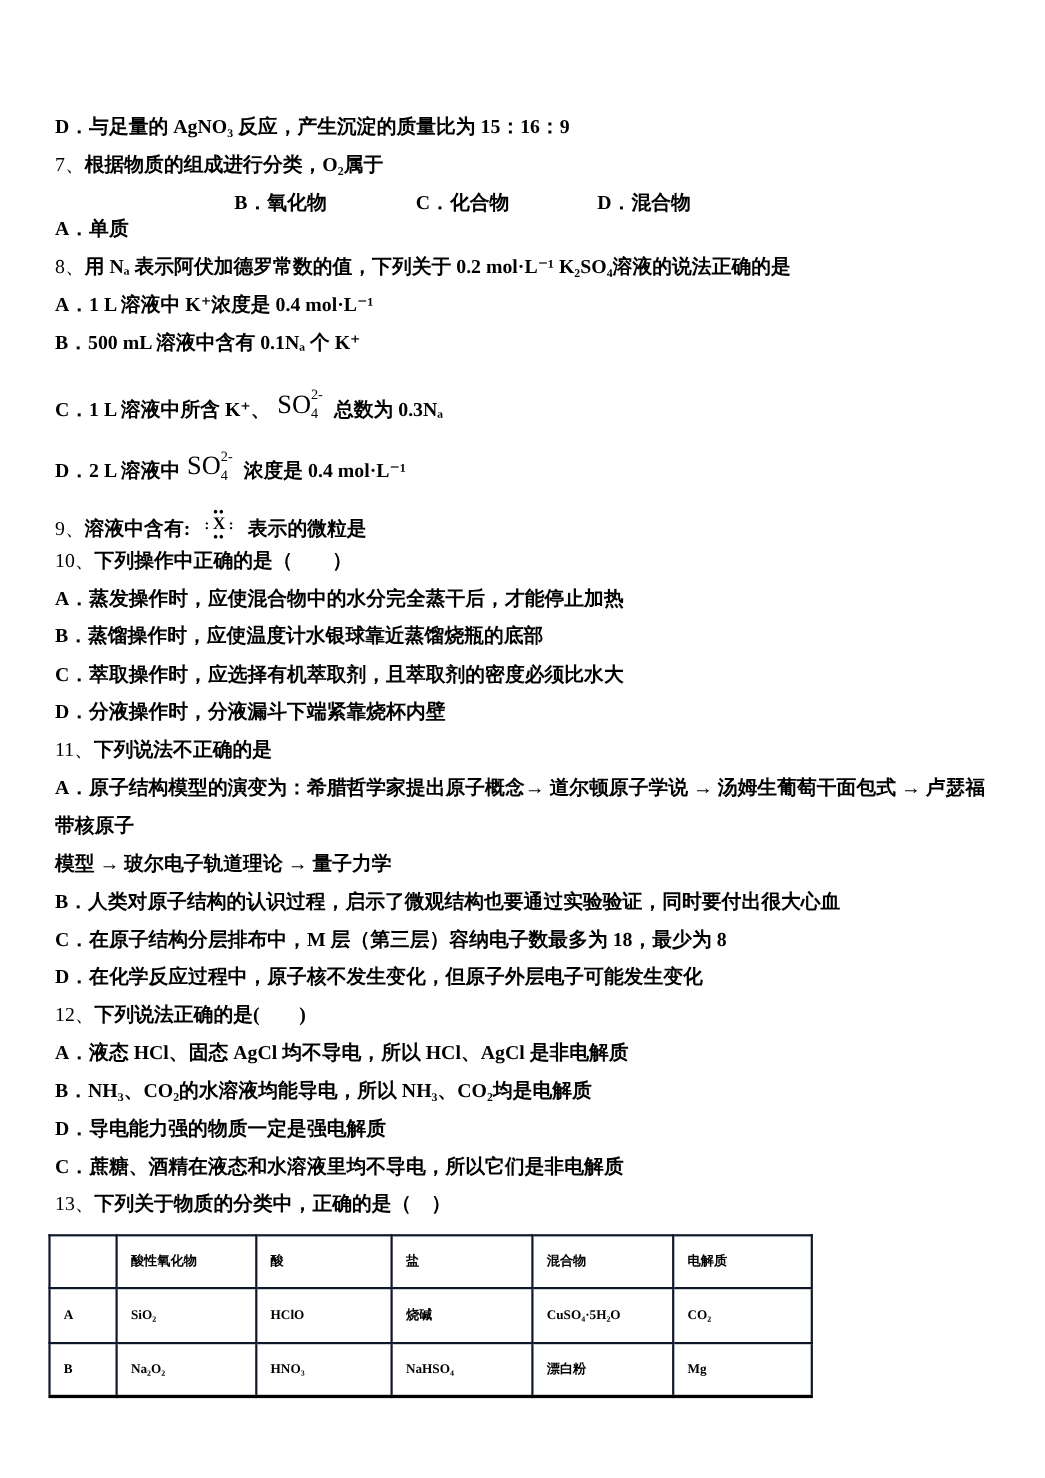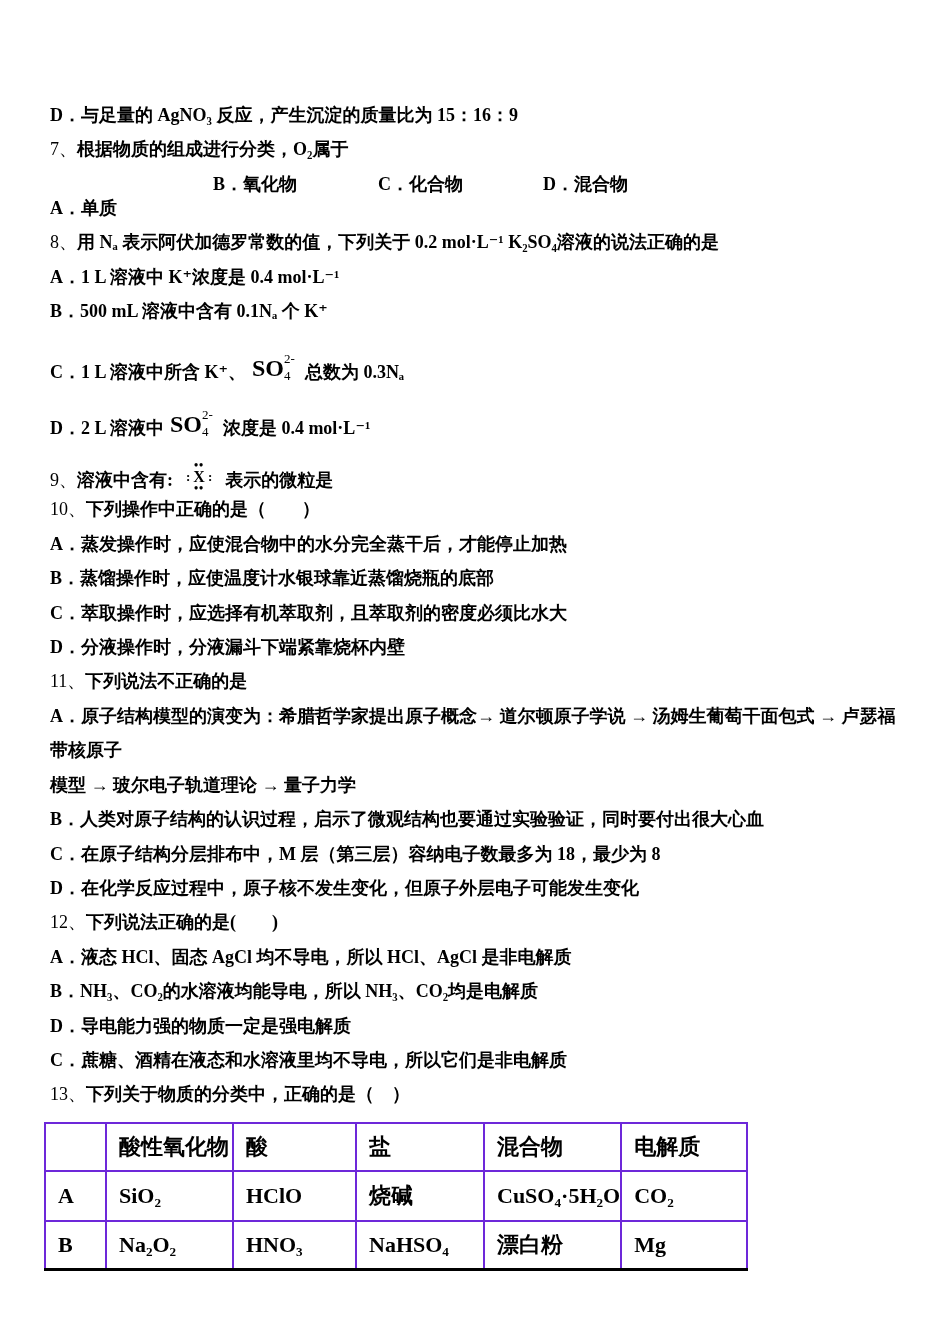--- a/index.html
+++ b/index.html
@@ -39,21 +39,21 @@
   }
   .q9-line { height: 52px; }
   
   .ion {
     display: inline-flex;
     align-items: center;
     font-weight: normal;
     margin: 0 10px 0 6px;
     transform: translateY(-3px);
   }
-  .ion-base { font-size: 24px; line-height: 24px; font-weight: bold; }
+  .ion-base { font-size: 24px; line-height: 24px; }
   .ion-scripts {
     display: inline-flex;
     flex-direction: column;
     font-size: 13px;
     line-height: 13px;
   }
   .ion-sup { transform: translateY(-3px); }
   .ion-sub { transform: translateY(1px); }
   
   .edot {
@@ -67,22 +67,22 @@
   .edot-side { font-size: 13px; padding: 0 3px; }
   .edot-x { font-size: 16px; }
   
   .cls-table {
     border-collapse: collapse;
     margin-top: 10px;
     margin-left: -6px;
     table-layout: fixed;
   }
   .cls-table td {
-    border: 2px solid #6d28d9;
-    font-size: 22px;
+    border: 2px solid #0f172a;
+    font-size: 12px;
     padding: 0 0 0 12px;
     vertical-align: middle;
   }
   .cls-table { border-bottom: 3px solid #000; }
   .cls-table .c0 { width: 47px; }
   .cls-table .c1 { width: 113px; }
   .cls-table .c2 { width: 109px; }
   .cls-table .c3 { width: 114px; }
   .cls-table .c4 { width: 114px; border-radius: 15px; }
   .cls-table .c5 { width: 112px; border-radius: 22px; }

